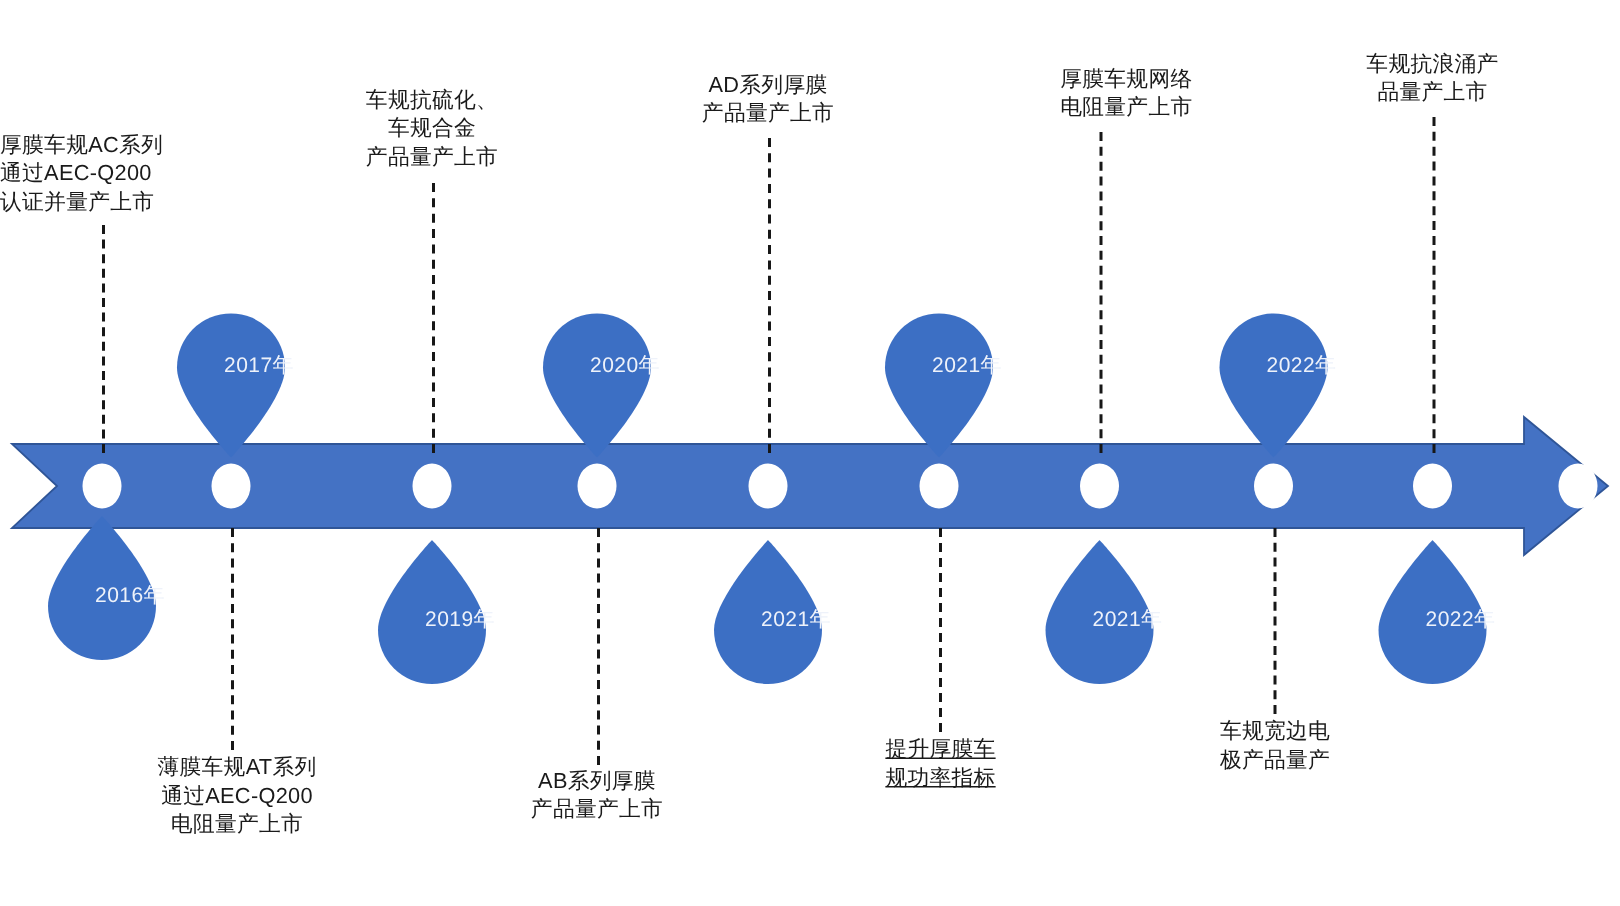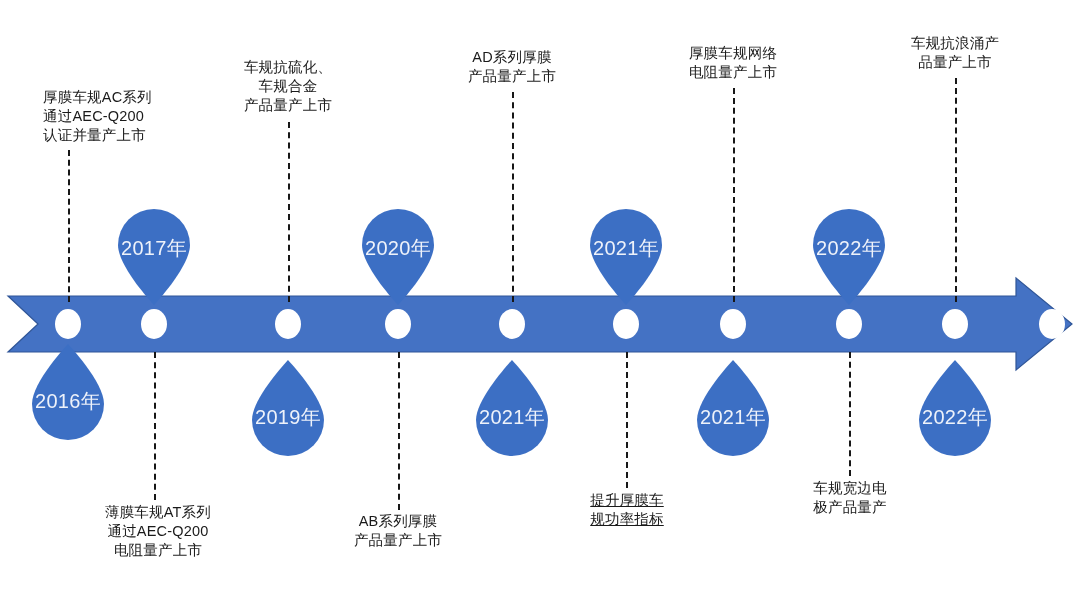--- a/index.html
+++ b/index.html
@@ -65,23 +65,23 @@
   .year-pin .pin-shape {
     position: absolute;
     left: 0; top: 0;
     width: 84px;
     height: 100px;
   }
   .year-pin .pin-text {
     position: absolute;
     left: 0;
     width: 84px;
-    text-align: center;
+    text-align: right;
     color: #eef2fa;
-    font-size: 20px;
+    font-size: 14px;
     font-family: "Liberation Sans", "DejaVu Sans", sans-serif;
     letter-spacing: 0.3px;
   }
   .year-pin.down .pin-text { top: 30px; }
   .year-pin.up   .pin-text { top: 44px; }
 </style>
 </head>
 <body>
 
 <svg id="timeline-canvas" viewBox="0 0 1080 604" xmlns="http://www.w3.org/2000/svg">
@@ -193,32 +193,32 @@
     <svg class="pin-shape" viewBox="0 0 84 100">
       <use href="#pin-up"></use>
     </svg>
     <div class="pin-text">2022年</div>
   </div>
 
 </div>
 
 <div>
 
-  <div class="event-label above" style="left:0px; top:88px; width:136px; text-align:left;padding-left:43px;">厚膜车规AC系列
+  <div class="event-label above" style="left:0px; top:88px; width:136px; text-align:left;">厚膜车规AC系列
 通过AEC-Q200
 认证并量产上市</div>
 
   <div class="event-label above" style="left:220px; top:58px; width:136px;">车规抗硫化、
 车规合金
 产品量产上市</div>
 
   <div class="event-label above" style="left:450px; top:48px; width:124px;">AD系列厚膜
 产品量产上市</div>
 
-  <div class="event-label above" style="left:671px; top:44px; width:124px;">厚膜车规网络
+  <div class="event-label above" style="left:671px; top:44px; width:124px;text-align:right;">厚膜车规网络
 电阻量产上市</div>
 
   <div class="event-label above" style="left:893px; top:34px; width:124px;">车规抗浪涌产
 品量产上市</div>
 
 </div>
 
 <div>
 
   <div class="event-label below" style="left:86px; top:503px; width:144px;">薄膜车规AT系列

